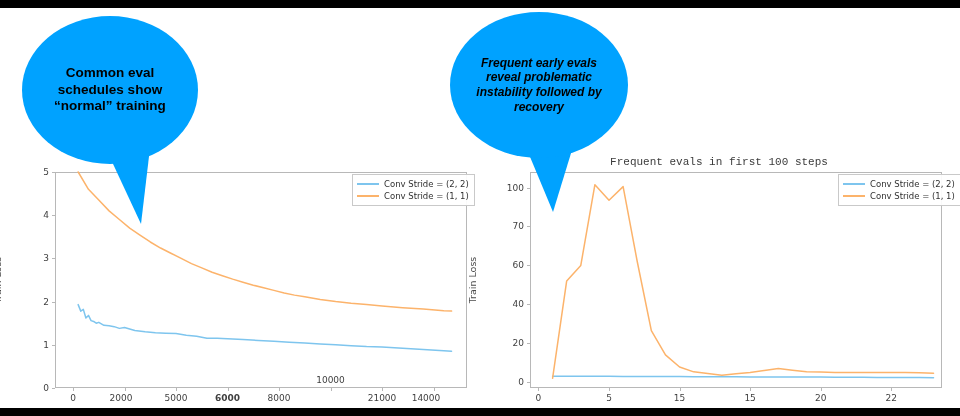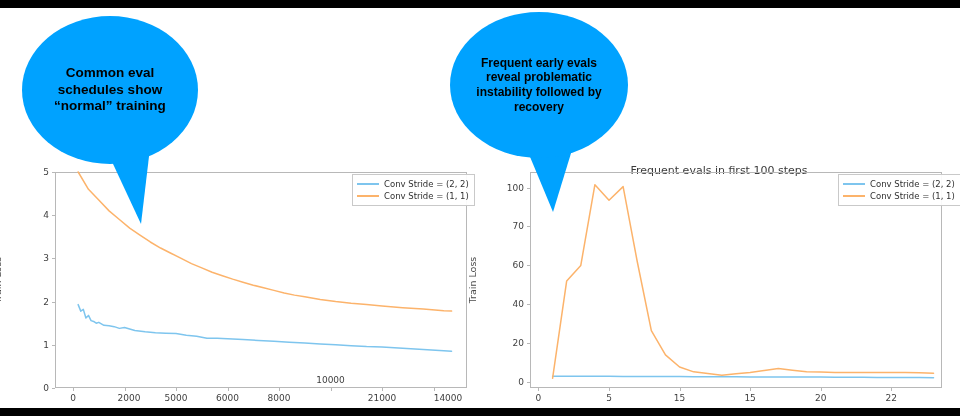--- a/index.html
+++ b/index.html
@@ -109,50 +109,50 @@
         <div class="tick-y" style="left: 13px; top: 293.6px; width: 36px;">2</div>
         <div class="tick-mark-y" style="left: 52px; top: 250.4px;"></div>
         <div class="tick-y" style="left: 13px; top: 250.4px; width: 36px;">3</div>
         <div class="tick-mark-y" style="left: 52px; top: 207.2px;"></div>
         <div class="tick-y" style="left: 13px; top: 207.2px; width: 36px;">4</div>
         <div class="tick-mark-y" style="left: 52px; top: 164px;"></div>
         <div class="tick-y" style="left: 13px; top: 164px; width: 36px;">5</div>
         <div class="tick-mark-x" style="left: 73.025px; top: 380px;"></div>
         <div class="tick-x" style="left: 73.025px; top: 385px; width: 60px; margin-left: -30px; transform: none;">0</div>
         <div class="tick-mark-x" style="left: 124.525px; top: 380px;"></div>
-        <div class="tick-x" style="left: 129px; top: 385px; width: 60px; margin-left: -30px; transform: none;">2000</div>
+        <div class="tick-x" style="left: 121px; top: 385px; width: 60px; margin-left: -30px; transform: none;">2000</div>
         <div class="tick-mark-x" style="left: 176.025px; top: 380px;"></div>
         <div class="tick-x" style="left: 176.025px; top: 385px; width: 60px; margin-left: -30px; transform: none;">5000</div>
         <div class="tick-mark-x" style="left: 227.525px; top: 380px;"></div>
-        <div class="tick-x" style="left: 227.525px; top: 385px; width: 60px; margin-left: -30px; transform: none;">6000</div>
+        <div class="tick-x" style="left: 227.525px; top: 385px; width: 60px; margin-left: -30px; transform: none; font-weight: bold;">6000</div>
         <div class="tick-mark-x" style="left: 279.025px; top: 380px;"></div>
         <div class="tick-x" style="left: 279.025px; top: 385px; width: 60px; margin-left: -30px; transform: none;">8000</div>
         <div class="tick-mark-x" style="left: 330.525px; top: 380px;"></div>
         <div class="tick-x" style="left: 330.525px; top: 367px; width: 60px; margin-left: -30px; transform: none;">10000</div>
         <div class="tick-mark-x" style="left: 382.025px; top: 380px;"></div>
         <div class="tick-x" style="left: 382.025px; top: 385px; width: 60px; margin-left: -30px; transform: none;">21000</div>
         <div class="tick-mark-x" style="left: 433.525px; top: 380px;"></div>
-        <div class="tick-x" style="left: 448px; top: 385px; width: 60px; margin-left: -30px; transform: none;">14000</div>
+        <div class="tick-x" style="left: 426px; top: 385px; width: 60px; margin-left: -30px; transform: none;">14000</div>
       </div>
     <div class="axis-label-y" id="ylab-left" style="left: 3px; top: 272px; transform: rotate(-90deg) translate(-50%, -100%);">Train Loss</div>
     <div class="axis-label-x" id="xlab-left" style="left: 201px; top: 398px; width: 120px;">Global Step</div>
     <div class="legend" id="legend-left" style="left: 352px; top: 166px;">
         <div class="legend-row">
           <span class="legend-swatch" style="background: rgb(126, 197, 238);"></span>
           <span class="legend-text">Conv Stride =  (2, 2)</span>
         </div>
         <div class="legend-row">
           <span class="legend-swatch" style="background: rgb(252, 179, 107);"></span>
           <span class="legend-text">Conv Stride =  (1, 1)</span>
         </div>
       </div>
   </div>
 
   <div class="panel" id="panel-right">
-    <div class="chart-title" style="top:156px;left:0;">Frequent evals in first 100 steps</div>
+    <div class="chart-title" style="top:148px;left:0;font-family:Liberation Mono, monospace;">Frequent evals in first 100 steps</div>
     <div class="plot-frame" id="frame-right" style="left: 52px; top: 164px; width: 412px; height: 216px;"></div>
     <svg id="svg-right" style="position:absolute;left:0;top:0;" width="482" height="400">
         <polyline points="74.58,368.13 88.68,368.13 102.79,368.32 116.90,368.32 131.01,368.32 145.12,368.42 159.23,368.52 173.34,368.52 187.45,368.62 201.56,368.62 215.67,368.71 229.78,368.71 243.89,368.81 258.00,368.81 272.11,368.91 286.22,368.91 300.33,368.91 314.44,369.01 328.55,369.10 342.66,369.10 356.77,369.20 370.88,369.30 384.99,369.30 399.10,369.39 413.21,369.49 427.32,369.49 441.42,369.59 455.53,369.69" fill="none" stroke="#7EC5EE" stroke-width="1.5" stroke-linejoin="round" stroke-linecap="round"></polyline>
         <polyline points="74.58,370.27 88.68,272.97 102.79,257.41 116.90,176.65 131.01,192.22 145.12,178.59 159.23,253.51 173.34,322.59 187.45,346.92 201.56,358.98 215.67,363.85 229.78,365.60 243.89,367.16 258.00,365.79 272.11,364.43 286.22,362.49 300.33,360.54 314.44,362.29 328.55,363.85 342.66,364.04 356.77,364.43 370.88,364.43 384.99,364.43 399.10,364.43 413.21,364.43 427.32,364.43 441.42,364.63 455.53,365.21" fill="none" stroke="#FCB36B" stroke-width="1.5" stroke-linejoin="round" stroke-linecap="round"></polyline>
       </svg>
     <div id="ticks-right">
         <div class="tick-mark-y" style="left: 49px; top: 374.162px;"></div>
         <div class="tick-y" style="left: 10px; top: 374.162px; width: 36px;">0</div>
         <div class="tick-mark-y" style="left: 49px; top: 335.243px;"></div>
         <div class="tick-y" style="left: 10px; top: 335.243px; width: 36px;">20</div>
@@ -193,21 +193,21 @@
 
   <div class="bubble" id="bubble-left" style="left:22px;top:8px;width:206px;height:230px;">
     <svg class="bubble-tail" width="206" height="230" style="left:0;top:0;">
       <polygon points="85,135 128,132 119,208" fill="#00A2FF"></polygon>
     </svg>
     <div class="bubble-body" style="width:176px;height:148px;background:#00A2FF;">
       <span class="bubble-text" style="font-size:13.5px;">Common eval schedules show “normal” training</span>
     </div>
   </div>
 
-  <div class="bubble" id="bubble-right" style="left:450px;top:4px;width:210px;height:232px;">
+  <div class="bubble" id="bubble-right" style="left:450px;top:4px;width:210px;height:232px;font-style:italic;">
     <svg class="bubble-tail" width="210" height="232" style="left:0;top:0;">
       <polygon points="78,140 122,138 103,200" fill="#00A2FF"></polygon>
     </svg>
     <div class="bubble-body" style="width:178px;height:146px;background:#00A2FF;">
       <span class="bubble-text" style="font-size:12px;">Frequent early evals reveal problematic instability followed by recovery</span>
     </div>
   </div>
 
 </div>
 

